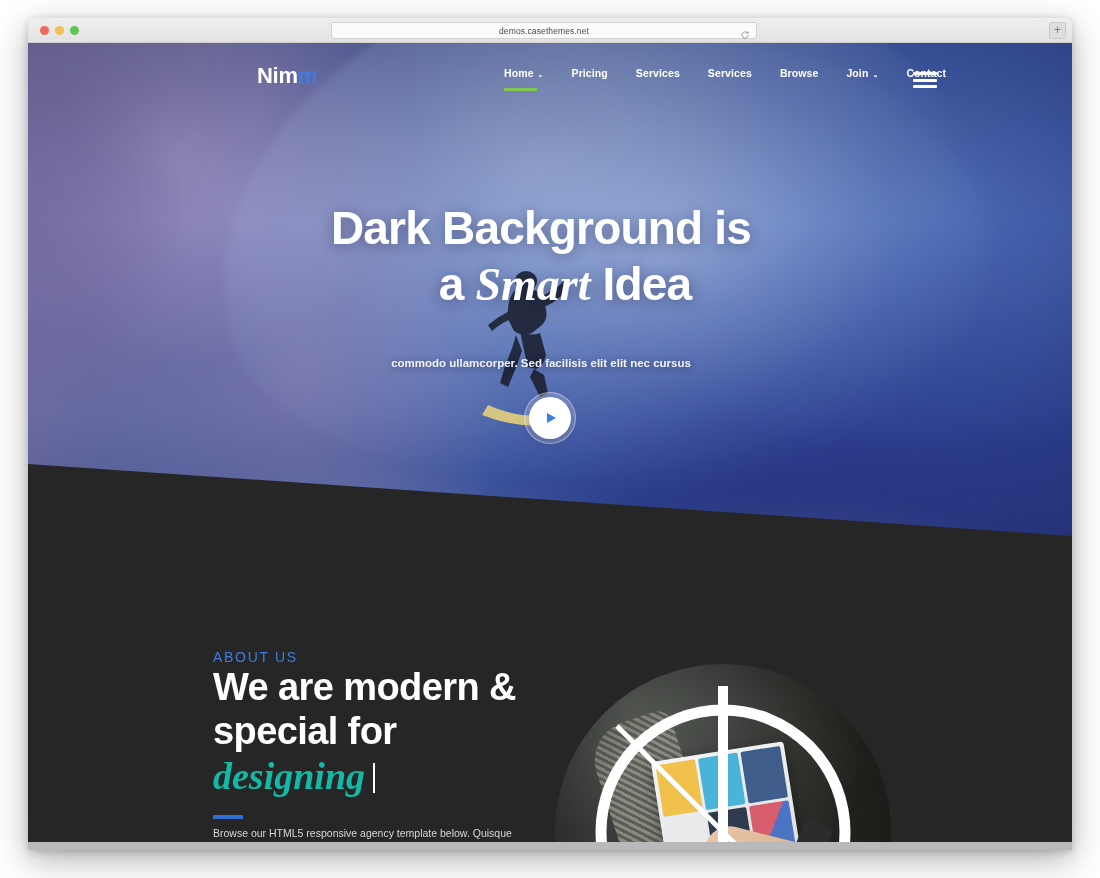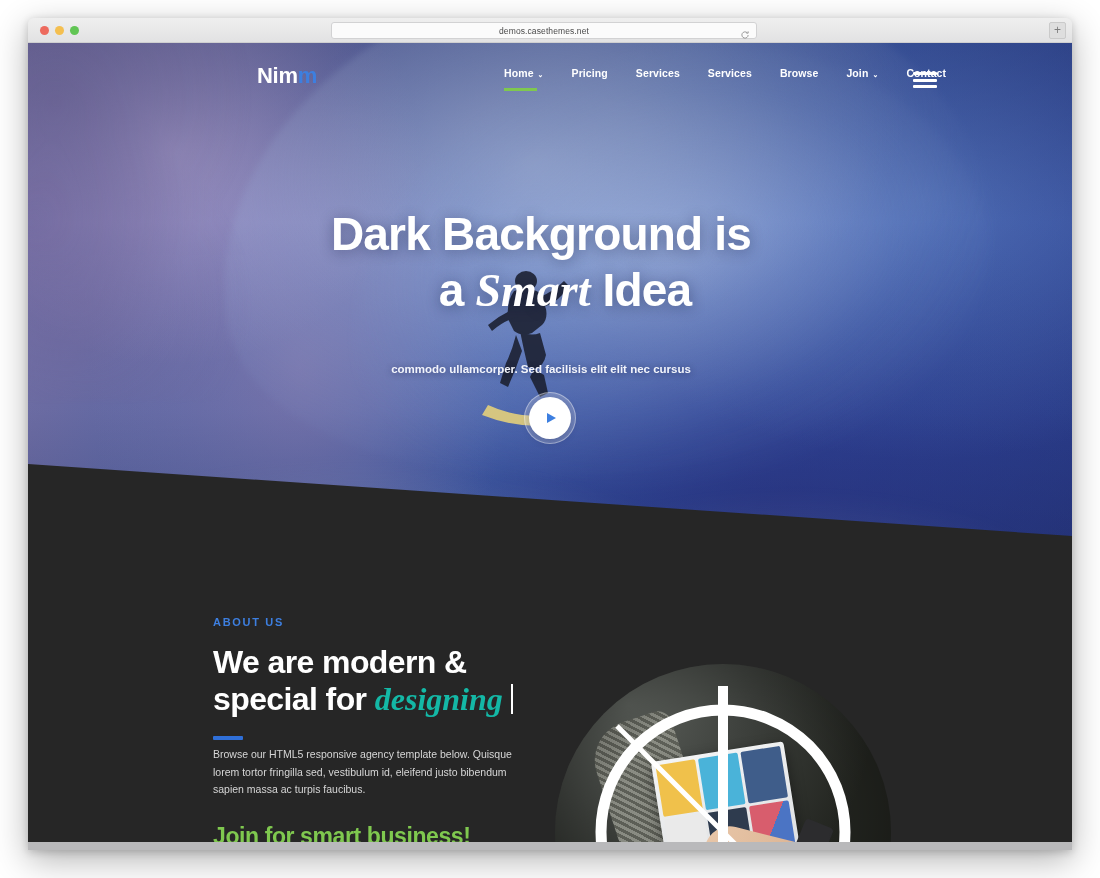--- a/index.html
+++ b/index.html
@@ -263,21 +263,21 @@
     width: 24px;
     height: 3px;
     background: #ffffff;
     border-radius: 1px;
   }
 
   
   .hero-content {
     position: absolute;
     left: 0;
-    top: 168px;
+    top: 162px;
     width: 984px;
     text-align: center;
     z-index: 6;
     padding-left: 42px;
   }
   .hero-title {
     font-size: 46px;
     font-weight: 700;
     line-height: 1.0;
     color: #ffffff;
@@ -342,28 +342,28 @@
     height: 280px;
     background: #262626;
   }
   .about-left {
     position: absolute;
     left: 185px;
     top: 46px;
     width: 310px;
   }
   .about-eyebrow {
-    font-size: 11px;
-    font-weight: 700;
+    font-size: 14px;
+    font-weight: 400;
     color: #3d7fe0;
     letter-spacing: 1.7px;
+    margin-top: 33px;
   }
   .about-title {
-    margin-top: 16px;
-    font-size: 32px;
+    font-size: 38px;
     font-weight: 700;
     line-height: 1.17;
     color: #ffffff;
     letter-spacing: -0.6px;
   }
   .about-title .line2 { display: block; }
   .about-em {
     font-family: "Liberation Serif", serif;
     font-style: italic;
     font-weight: 700;

